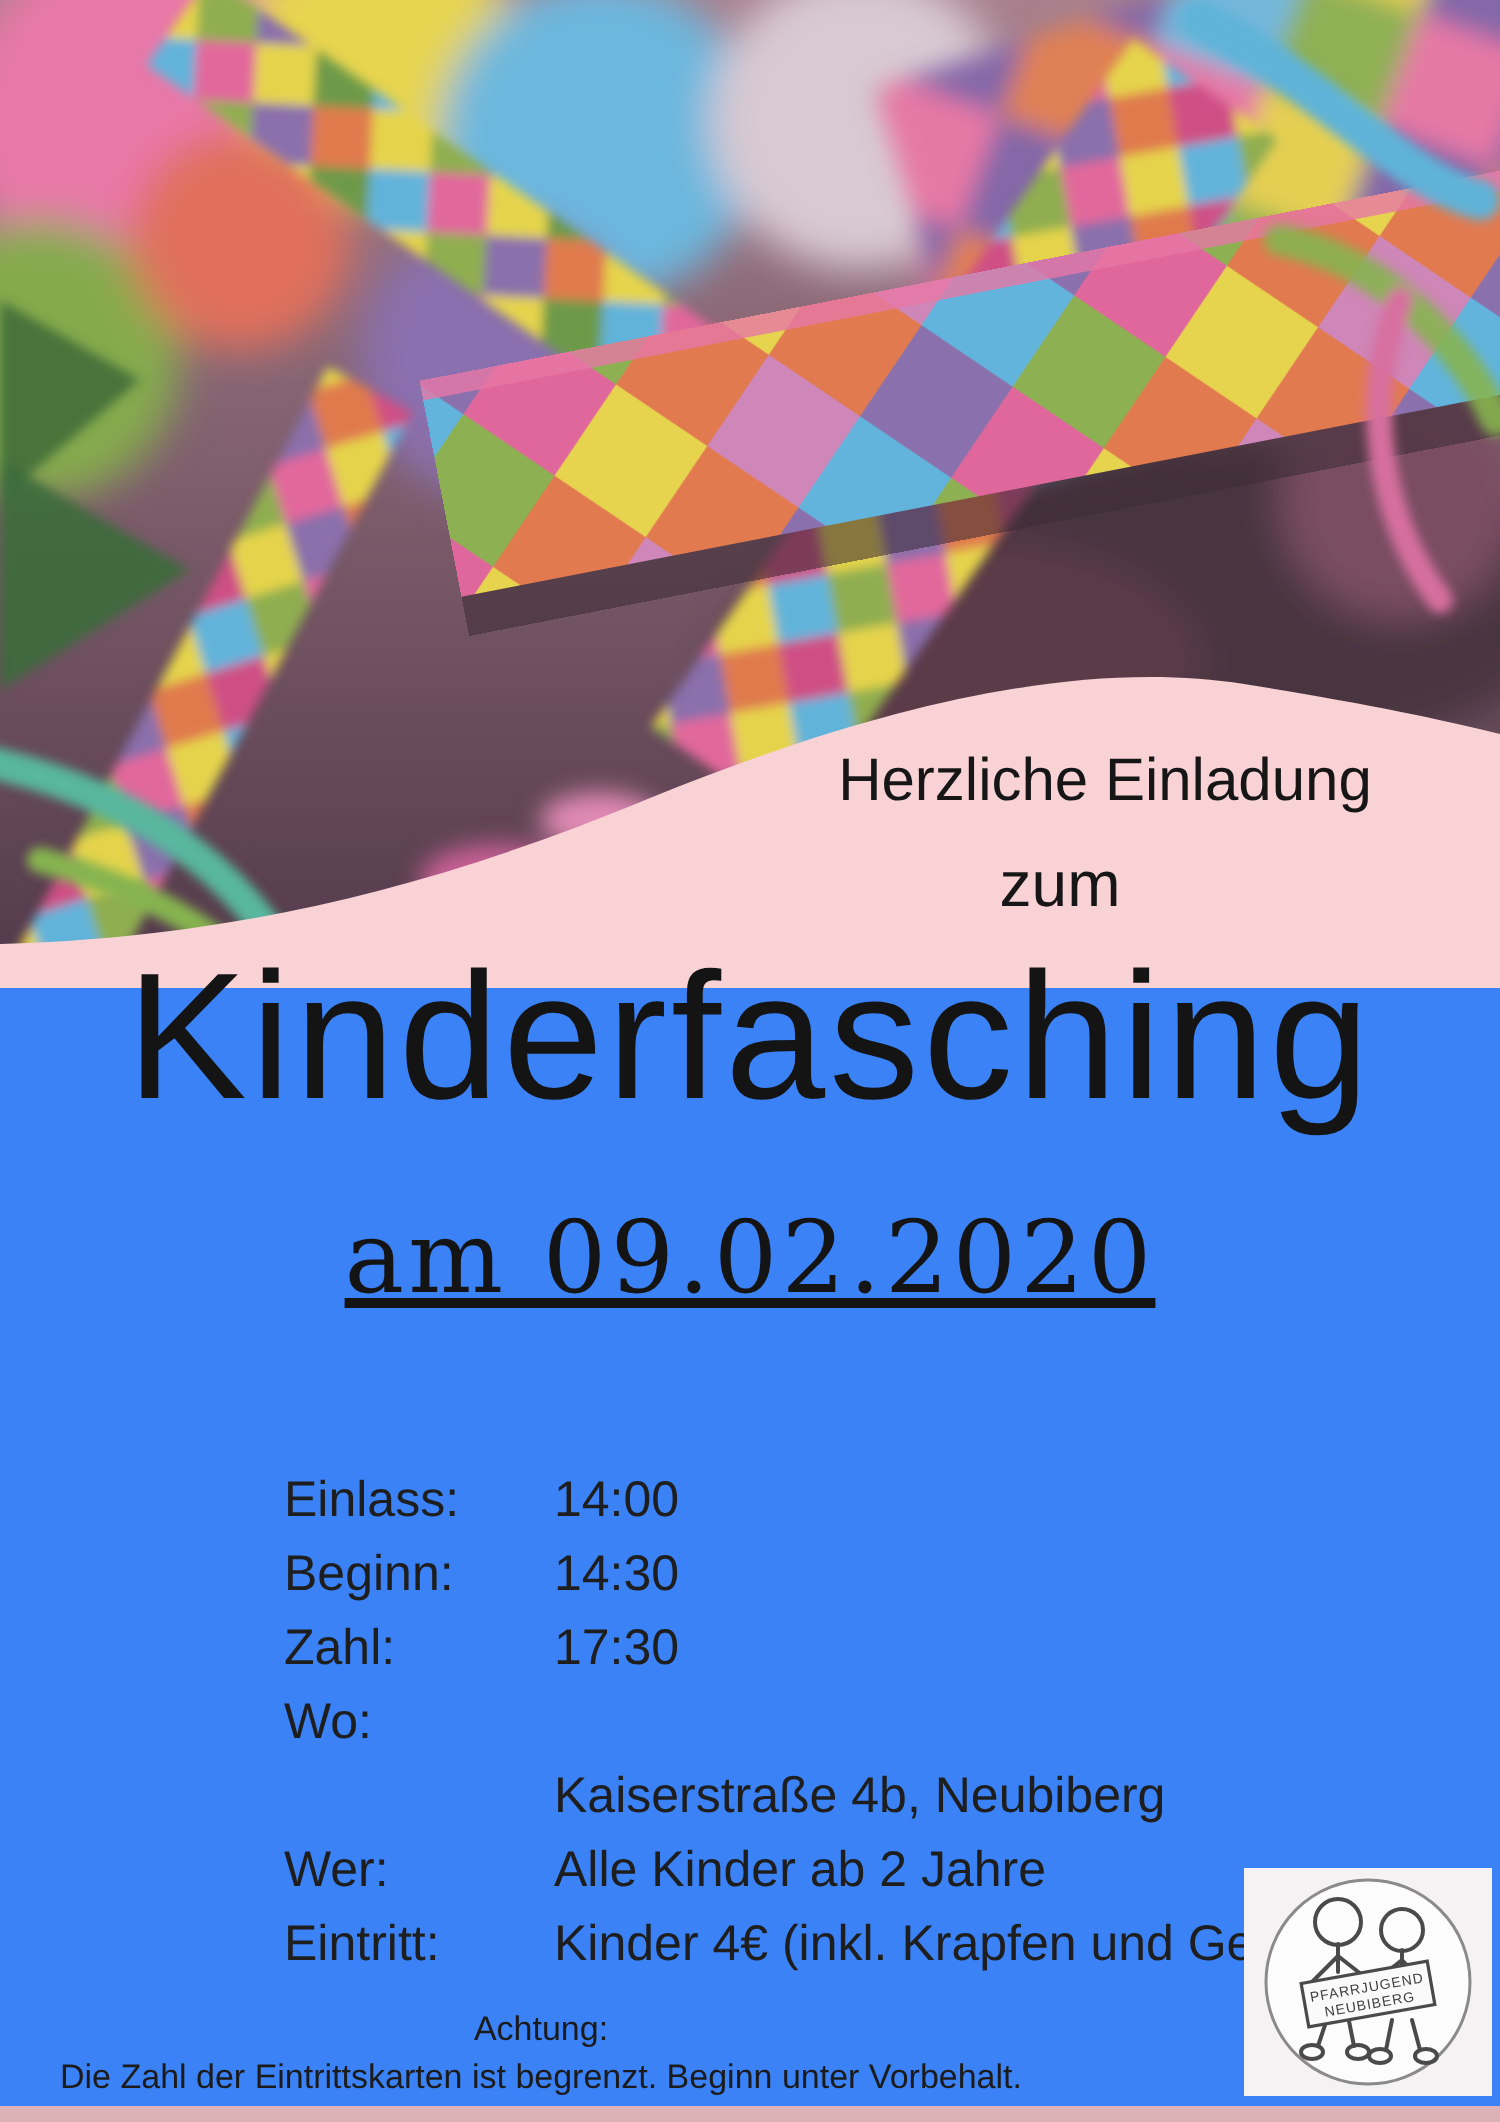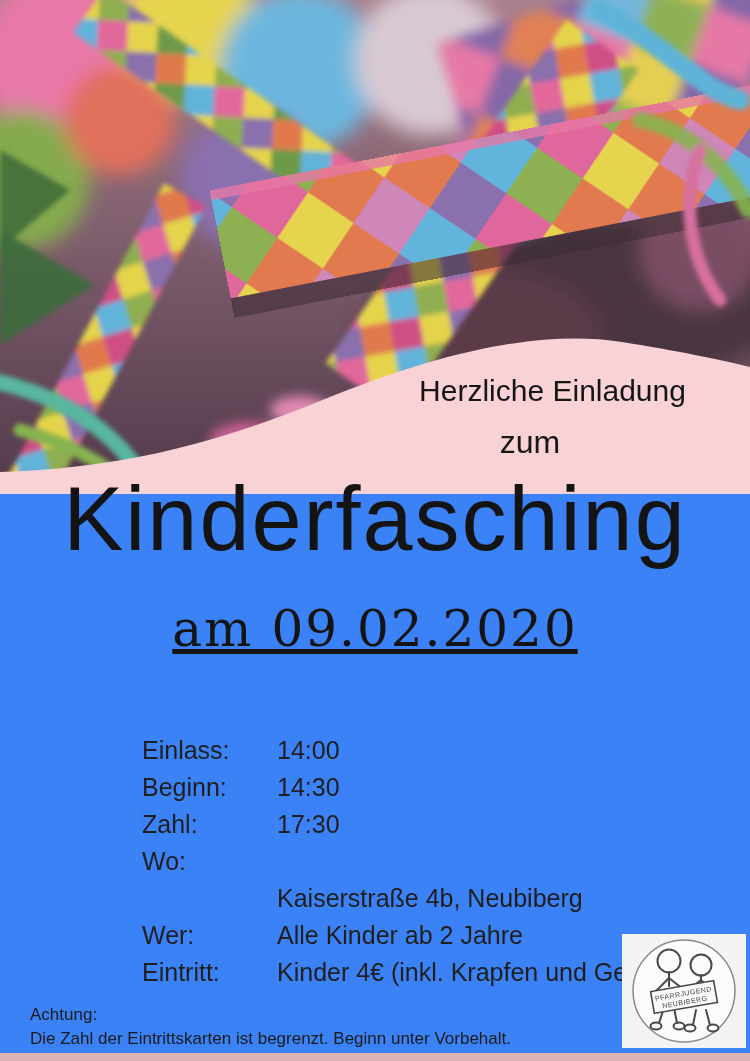--- a/index.html
+++ b/index.html
@@ -16,21 +16,21 @@
   .title{position:absolute;top:468px;left:0;width:750px;text-align:center;
         font-family:Liberation Sans, sans-serif;font-size:90px;line-height:1.15;
         color:#141414;letter-spacing:2px;white-space:nowrap;}
   .date{position:absolute;top:600px;left:0;width:750px;text-align:center;
         font-family:"DejaVu Serif",serif;font-size:50px;color:#141414;letter-spacing:2px;text-decoration:underline;}
   .details{position:absolute;top:732px;left:125px;width:560px;font-size:25px;line-height:37px;margin-left:17px;}
   .drow{display:flex;}
   .dlabel{width:135px;flex:0 0 135px;}
   .dvalue{flex:1;}
   .row-bold .dlabel,.row-bold .dvalue{font-weight:normal;}
-  .notice{position:absolute;left:30px;top:1003px;font-size:17px;line-height:24px;color:#1b1b1b;}
+  .notice{position:absolute;left:30px;top:1003px;font-size:17px;line-height:24px;color:#1b1b1b;text-align:center;}
   .logo-box{position:absolute;left:622px;top:934px;width:124px;height:114px;background:#f5f2f3;}
   .strip{position:absolute;left:0;bottom:0;width:750px;height:8px;background:#dcb2b6;}
 </style>
 </head>
 <body>
 
 <div id="poster">
 
   <svg id="hero" width="750" height="494" viewBox="0 0 750 494">
     <defs>

